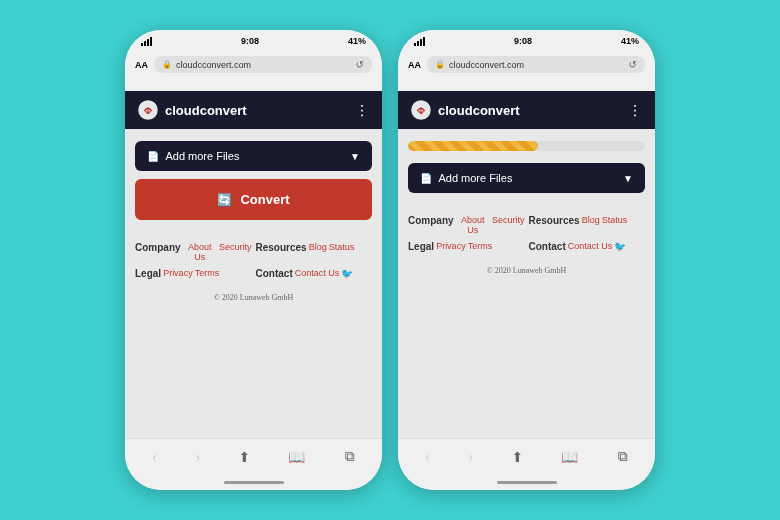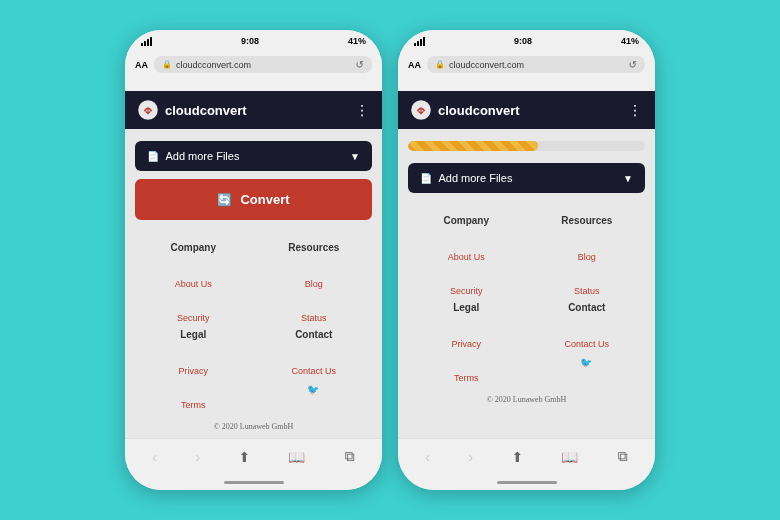--- a/index.html
+++ b/index.html
@@ -191,35 +191,33 @@
     .convert-icon { font-size: 12px; }
     
     .footer-links {
       padding: 10px 10px 8px;
       display: grid;
       grid-template-columns: 1fr 1fr;
       gap: 6px 4px;
     }
     .footer-col {
       display: flex;
-      flex-direction: column;
-      gap: 8px;
+      gap: 2px;
     }
     .footer-heading {
       font-size: 10px;
       font-weight: 700;
       color: #333;
       margin-bottom: 2px;
       text-align: center;
     }
     .footer-link {
       font-size: 9px;
       color: #c0392b;
       text-align: center;
-      margin-top: 16px;
     }
     .footer-twitter {
       font-size: 10px;
       color: #c0392b;
       text-align: center;
     }
     .copyright {
       font-size: 8px;
       color: #666;
       text-align: center;

